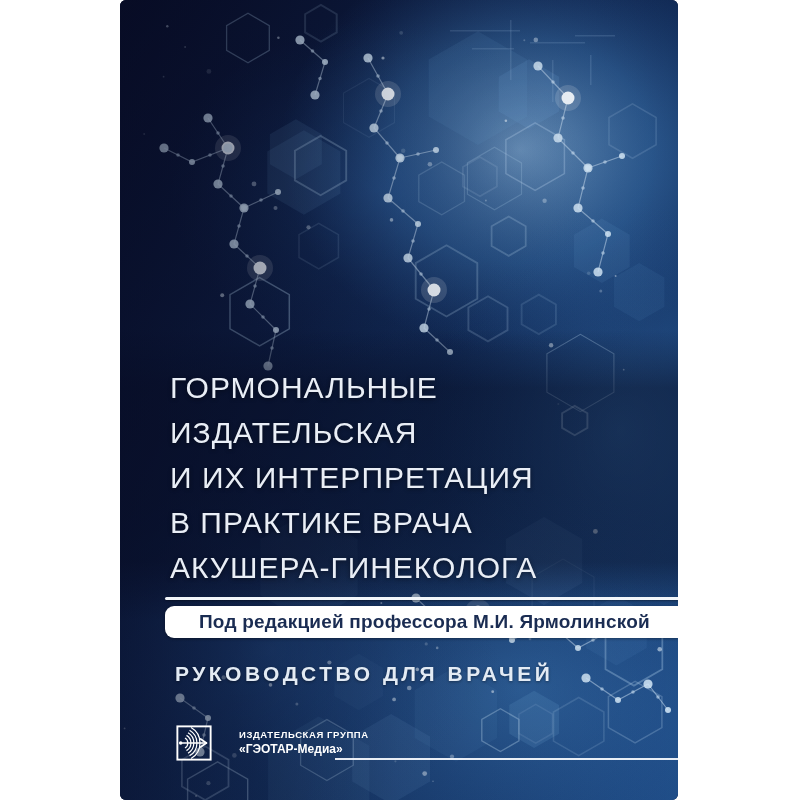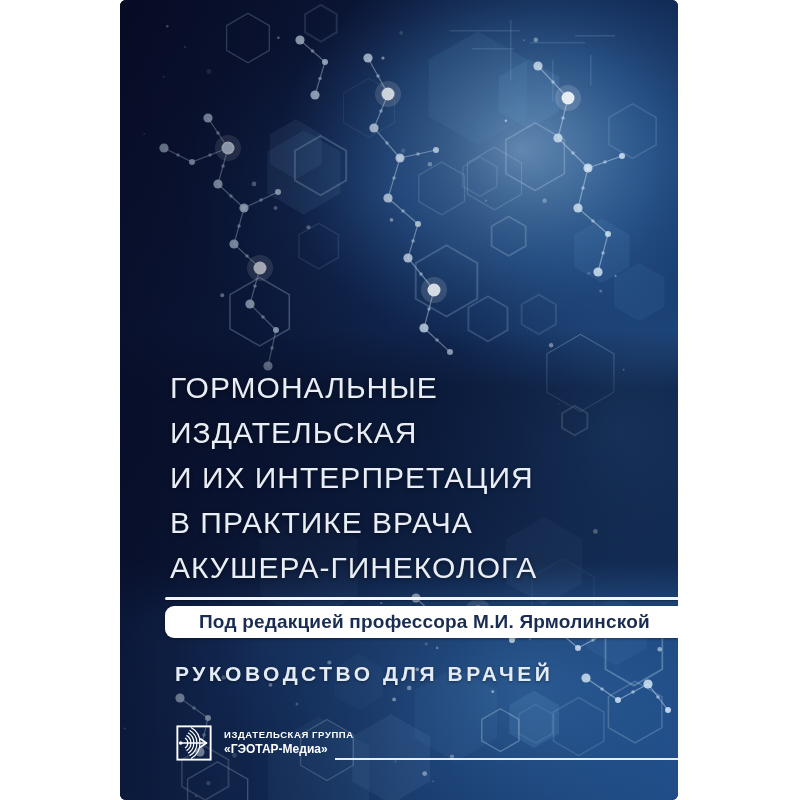--- a/index.html
+++ b/index.html
@@ -32,21 +32,21 @@
   .editor-box span{
     font-size:19px;font-weight:bold;color:#1a2c52;white-space:nowrap;letter-spacing:.2px;
   }
   .subtitle{
     position:absolute;left:55px;top:649px;z-index:3;
     font-size:21px;font-weight:bold;letter-spacing:3.5px;color:#e3ebf4;
     text-shadow:0 1px 3px rgba(0,0,0,.4);white-space:nowrap;margin-top:13px;
   }
   .publisher{
     position:absolute;left:55px;top:724px;z-index:3;
-    display:flex;align-items:center;gap:11px;color:#ffffff;
+    display:flex;align-items:center;gap:26px;color:#ffffff;
   }
   .logo-box{width:38px;height:38px;flex:0 0 auto;}
   .logo-box svg{width:38px;height:38px;display:block;}
   .pub-line1{font-size:9.5px;font-weight:bold;letter-spacing:.6px;line-height:12px;white-space:nowrap;}
   .pub-line2{font-size:12px;font-weight:bold;line-height:16px;white-space:nowrap;}
   .bottom-rule{
     position:absolute;left:215px;right:0;top:758px;height:2px;z-index:3;
     background:rgba(250,252,255,.92);
   }
 </style>

